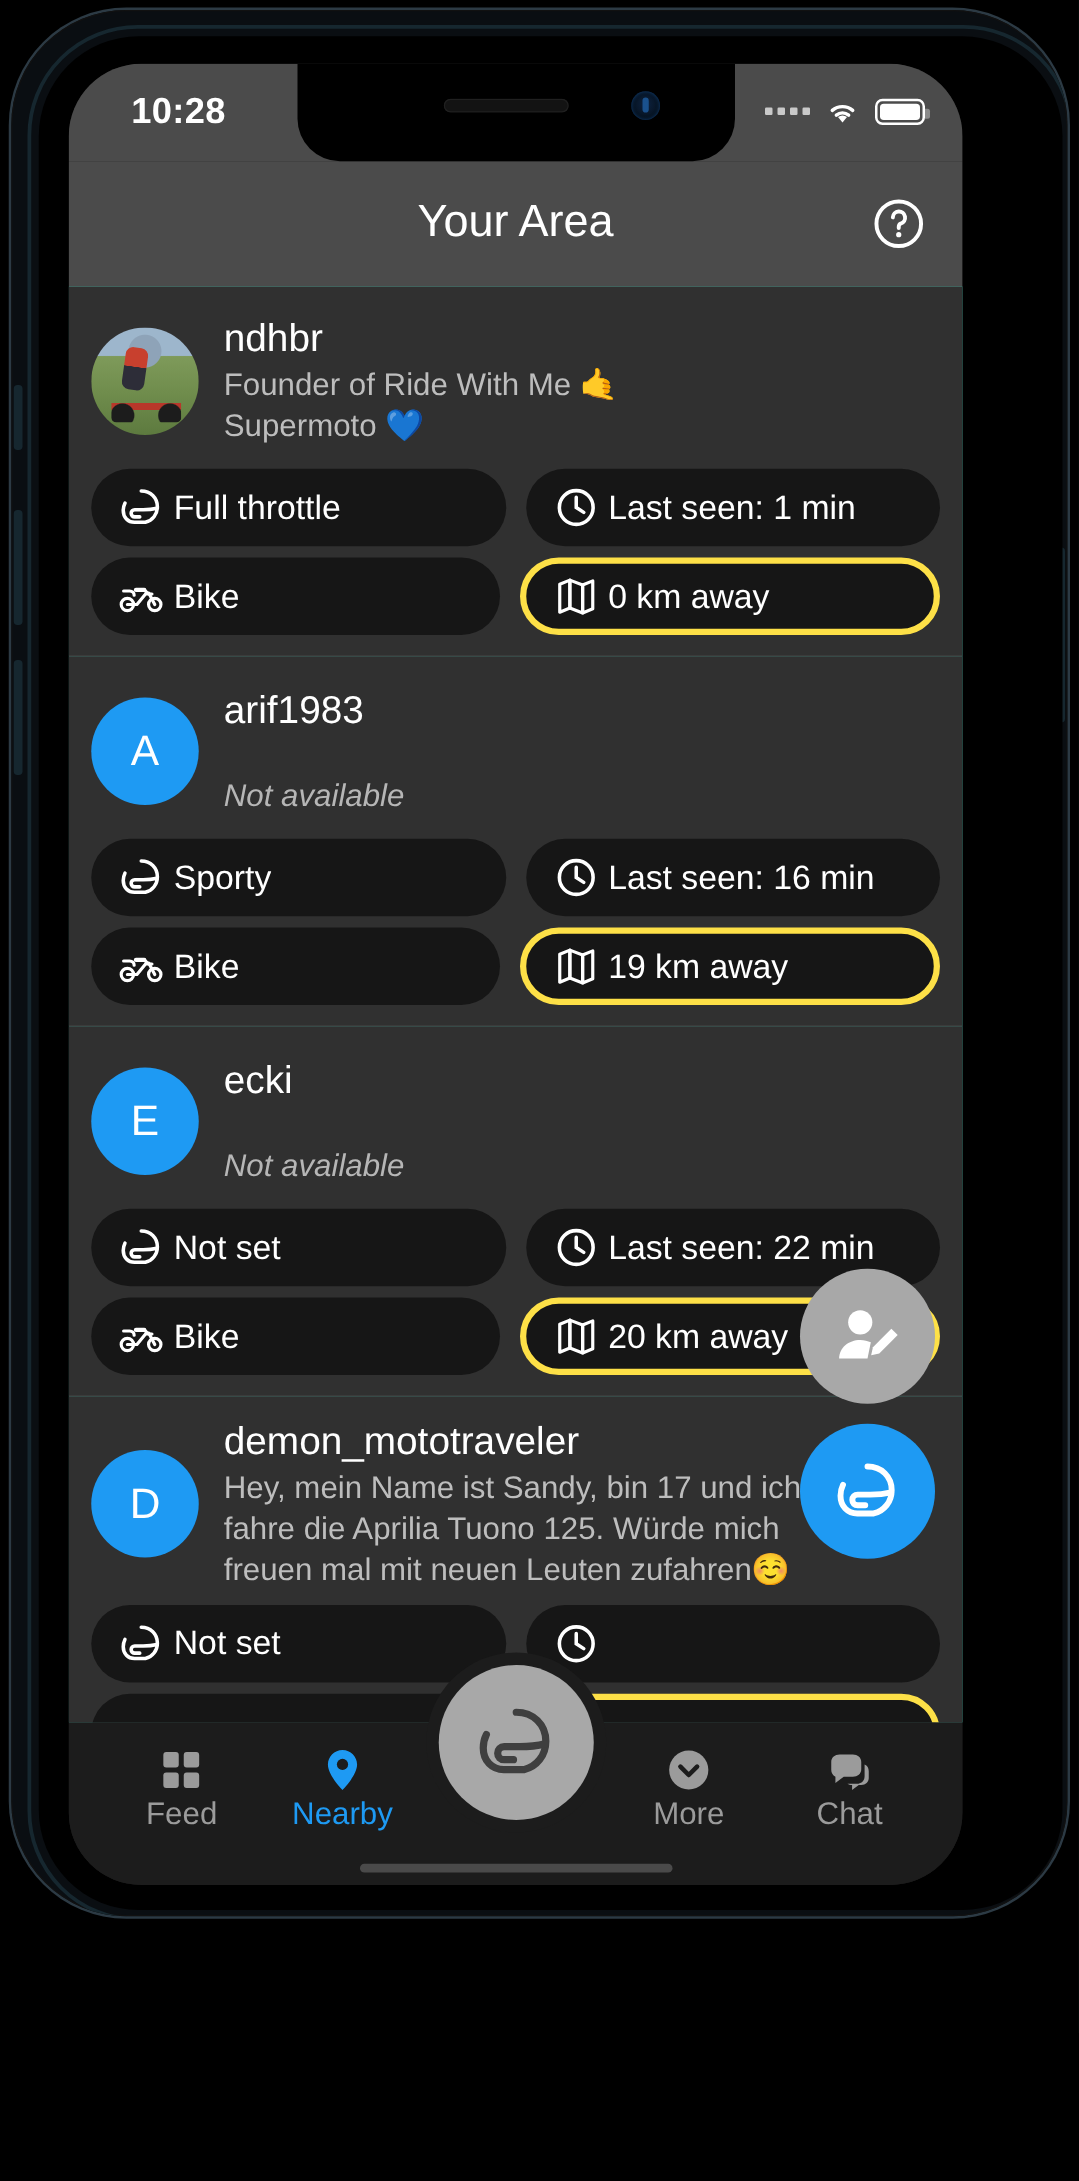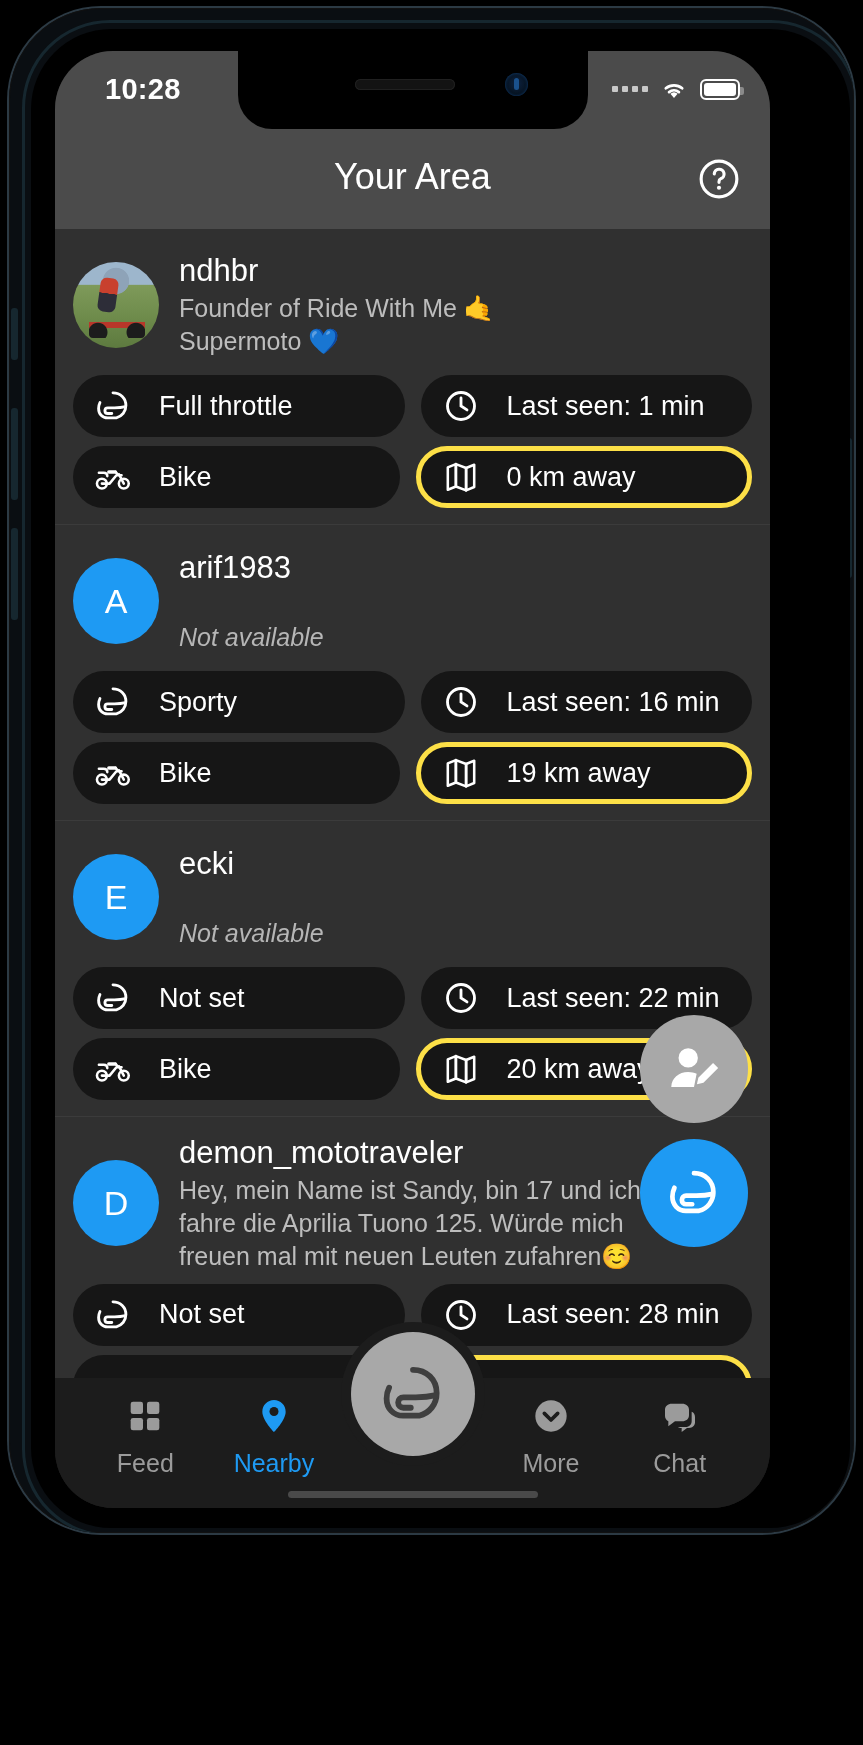--- a/index.html
+++ b/index.html
@@ -163,21 +163,21 @@
   .uname { font-size: 31px; color: #fff; line-height: 1.32; }
   .bio { font-size: 25px; color: #bdbdbd; line-height: 1.33; }
   .bio.na { font-style: italic; color: #b6b6b6; margin-top: 32px; }
 
   .chips { margin-top: 10px; }
   .chip-row { display: flex; gap: 16px; margin-top: 9px; }
   .chip {
     flex: 1 1 0; min-width: 0;
     height: 62px; border-radius: 31px;
     background: #161616;
-    display: flex; align-items: center; gap: 28px;
+    display: flex; align-items: center; gap: 8px;
     padding: 0 22px;
     color: #fff; font-size: 27px;
     white-space: nowrap; overflow: hidden;
   }
   .chip.outlined { border: 5px solid #fde047; background: #161616; }
   .chip .ic { flex: 0 0 auto; width: 36px; height: 36px; display:block; }
   .chip .tx { overflow: hidden; text-overflow: clip; }
 
   
   .fab {
@@ -196,21 +196,21 @@
 
   
   .bottomnav {
     position: absolute; left: 0; right: 0; bottom: 0; height: 130px;
     background: #1c1c1c;
     display: flex; align-items: flex-start; justify-content: space-between;
     padding: 18px 26px 0 26px;
     z-index: 25;
   }
   .navitem {
-    width: 130px; display: flex; flex-direction: column; align-items: center; gap: 13px;
+    width: 130px; display: flex; flex-direction: column; align-items: center; gap: 1px;
     cursor: pointer;
   }
   .navitem .lbl { font-size: 25px; color: #9b9b9b; }
   .navitem.active .lbl { color: #1e9af3; }
   .nav-spacer { width: 150px; }
   .center-fab {
     position: absolute; left: 50%; transform: translateX(-50%);
     bottom: 52px; width: 124px; height: 124px; border-radius: 50%;
     background: #a8a8a8;
     display: flex; align-items: center; justify-content: center;
@@ -445,21 +445,20 @@
                     <path d="M12 3.2c5 0 8.6 3.6 8.6 8.4 0 4.1-2.6 7.4-6.4 8.3H8.4c-3.5 0-6-2.6-6-6.3 0-1.4.3-2.7.9-3.9" stroke="#fff" stroke-width="1.9" fill="none" stroke-linecap="round"></path>
                     <path d="M20.4 12.4c-2.5.6-4.9.8-7.4.8H8.5c-1.1 0-1.9.8-1.9 1.9s.8 1.9 1.9 1.9h2.7" stroke="#fff" stroke-width="1.9" fill="none" stroke-linecap="round"></path>
                   </svg>
                   <span class="tx">Not set</span>
                 </div>
                 <div class="chip">
                   <svg class="ic" viewBox="0 0 24 24">
                     <circle cx="12" cy="12" r="9" stroke="#fff" stroke-width="1.9" fill="none"></circle>
                     <path d="M12 6.6V12l4 2.6" stroke="#fff" stroke-width="1.9" fill="none" stroke-linecap="round"></path>
                   </svg>
-                  <span class="tx">Last seen: 28 min</span>
                 </div>
               </div>
               <div class="chip-row">
                 <div class="chip">
                   
                   
                 </div>
                 <div class="chip outlined">
                   
                   

